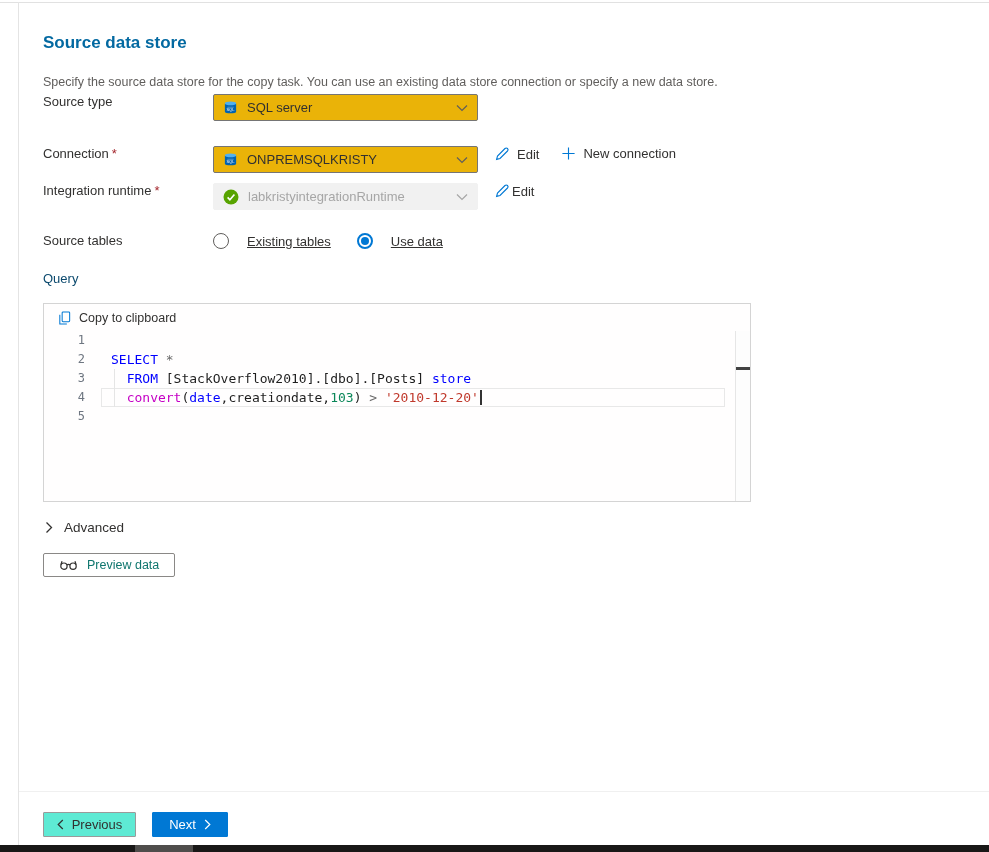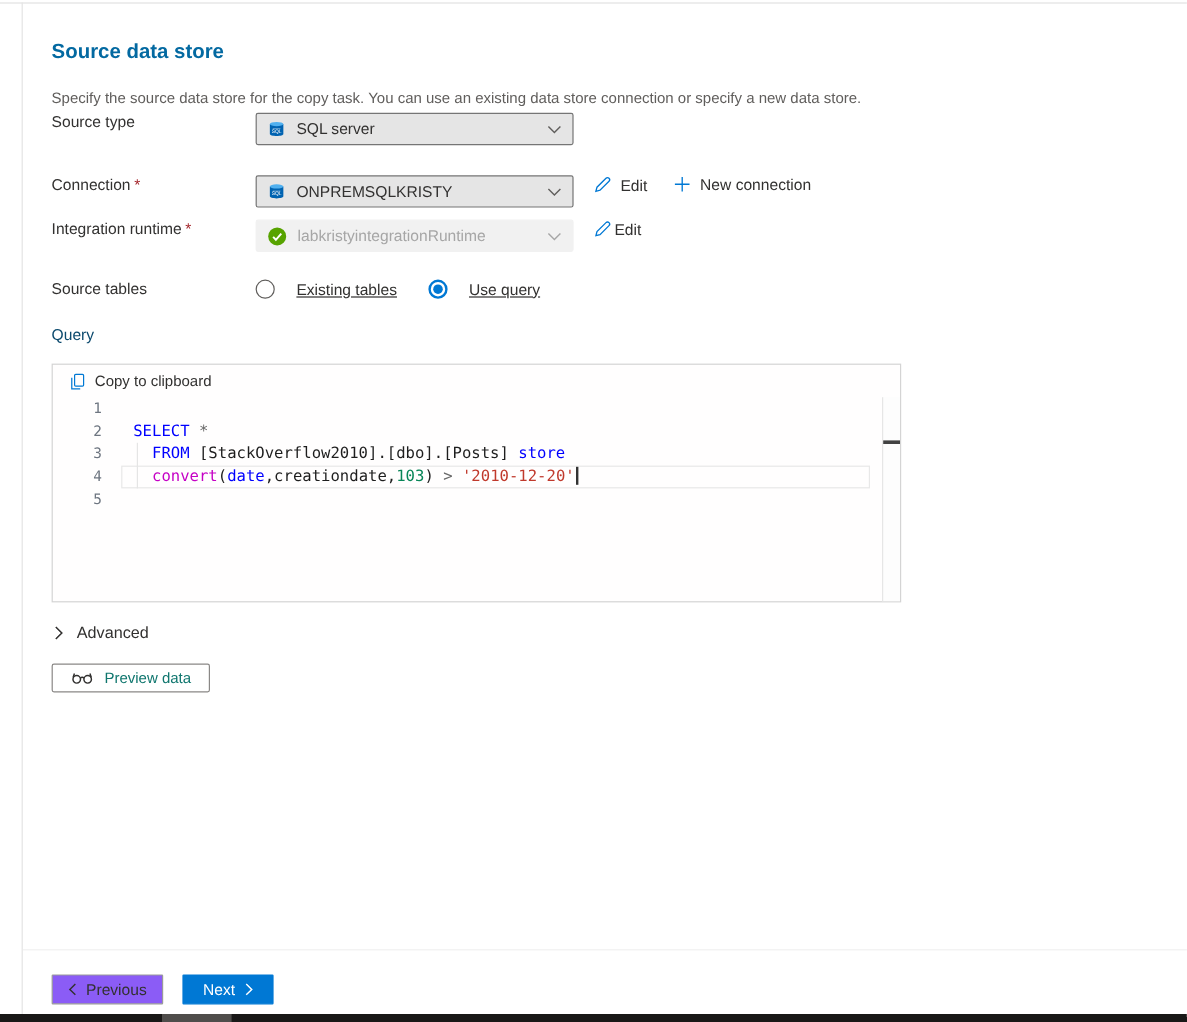--- a/index.html
+++ b/index.html
@@ -17,21 +17,21 @@
   .form-row{position:absolute;left:43px;display:flex;align-items:flex-start;}
   .row-source-type{top:94px;}
   .row-connection{top:146px;}
   .row-integration{top:183px;}
   .row-source-tables{top:233px;}
   .field-label{width:170px;font-size:13px;color:#323130;flex:none;}
   .req{color:#a4262c;margin-left:3px;}
 
   .dropdown{
     width:265px;height:27px;box-sizing:border-box;border:1px solid #757575;border-radius:2px;
-    background:#e5e5e5;display:flex;align-items:center;padding:0 9px;gap:9px;cursor:pointer;flex:none;
+    background:#eab308;display:flex;align-items:center;padding:0 9px;gap:9px;cursor:pointer;flex:none;
   }
   .dropdown .dd-value{flex:1;font-size:13px;color:#323130;white-space:nowrap;overflow:hidden;}
   .dropdown.disabled{background:#f1f1f1;border-color:#f1f1f1;}
   .dropdown.disabled .dd-value{color:#a6a6a6;}
   .icon{display:inline-flex;align-items:center;justify-content:center;flex:none;}
 
   .link-btn{display:flex;align-items:center;gap:7px;font-size:13px;color:#323130;cursor:pointer;}
   .ml16{margin-left:16px;}
   .ml22{margin-left:22px;}
   .gap2{gap:2px;}
@@ -69,21 +69,21 @@
 
   .advanced-row{position:absolute;left:45px;top:520px;display:flex;align-items:center;gap:11px;font-size:13.5px;color:#323130;cursor:pointer;}
 
   .preview-btn{position:absolute;left:43px;top:553px;height:24px;display:inline-flex;align-items:center;gap:9px;
     padding:0 15px;background:#fff;border:1px solid #8a8886;border-radius:2px;font-size:12.5px;color:#0f766e;
     font-family:"Liberation Sans",sans-serif;cursor:pointer;}
 
   .footer-divider{position:absolute;left:19px;top:791px;width:970px;height:1px;background:#f0f0f0;}
   .btn{position:absolute;top:812px;height:25px;display:inline-flex;align-items:center;justify-content:center;gap:8px;
     font-size:13px;border-radius:1px;cursor:pointer;font-family:"Liberation Sans",sans-serif;}
-  .btn-previous{left:43px;width:93px;background:#8b5cf6;border:1px solid #9a9a9a;color:#323130;text-align:right;}
+  .btn-previous{left:43px;width:93px;background:#5eead4;border:1px solid #9a9a9a;color:#323130;text-align:right;}
   .btn-next{left:152px;width:76px;background:#0078d4;border:1px solid #0078d4;color:#fff;}
 
   .bottom-bar{position:absolute;left:0;top:845px;width:989px;height:7px;background:#191817;}
   .bottom-bar .bar-thumb{position:absolute;left:135px;top:0;width:58px;height:7px;background:#4f4d4b;cursor:pointer;}
 </style>
 </head>
 <body>
 
 <div class="top-line"></div>
 <div class="left-line"></div>
@@ -179,21 +179,21 @@
 
 <div class="form-row row-source-tables">
   <span class="field-label">Source tables</span>
   <div class="radio-group">
       <span class="radio-item">
         <span class="radio-circle"></span>
         <span class="radio-label">Existing tables</span>
       </span>
       <span class="radio-item">
         <span class="radio-circle selected"></span>
-        <span class="radio-label">Use query</span>
+        <span class="radio-label">Use data</span>
       </span>
     </div>
 </div>
 
 <div class="query-label">Query</div>
 
 <div class="editor">
   <div class="copy-row">
     <span class="icon">
       <svg width="15" height="16" viewBox="0 0 16 16" fill="none" stroke="#0078d4" stroke-width="1.1">

